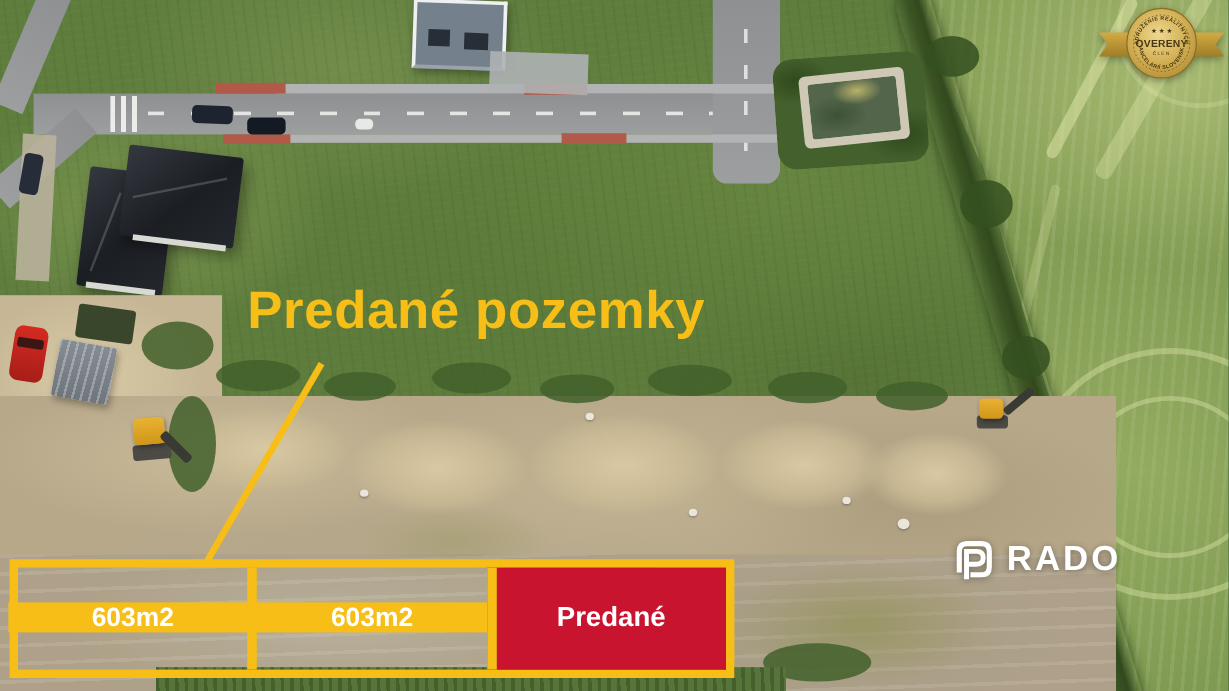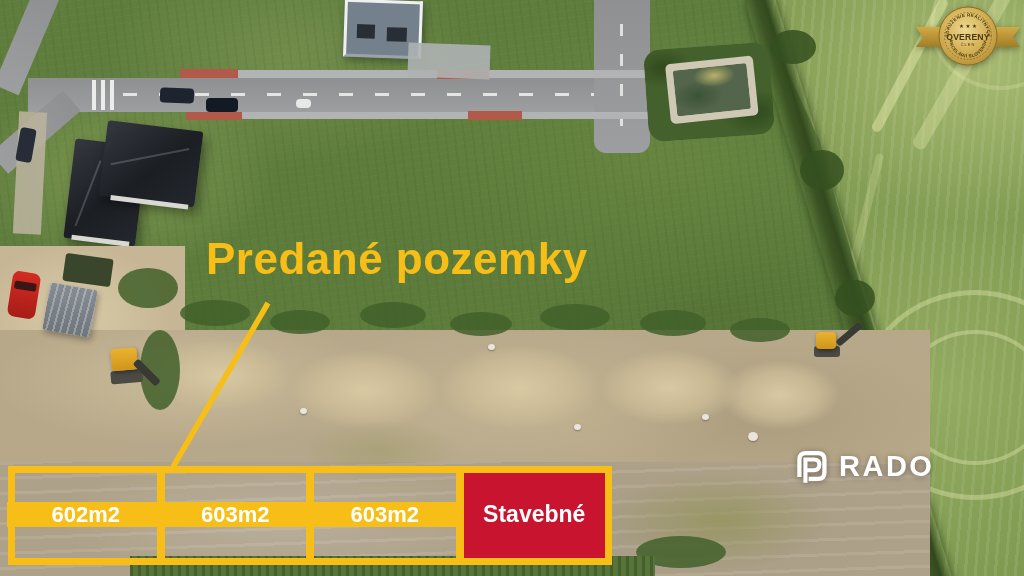--- a/index.html
+++ b/index.html
@@ -262,32 +262,28 @@
 
   <div class="abs title">Predané pozemky</div>
 
   <svg class="pointer-svg" width="1024" height="576" viewBox="0 0 1024 576">
     <line x1="268" y1="303" x2="173" y2="467" stroke="#F6BE17" stroke-width="5.5"></line>
   </svg>
 
   <div class="abs plots-grid">
     <div class="plot-cell">
       <div class="plot-band"></div>
-      <div class="plot-label">602m2</div>
-    </div>
-    <div class="plot-cell">
-      <div class="plot-band"></div>
       <div class="plot-label">603m2</div>
     </div>
     <div class="plot-cell">
       <div class="plot-band"></div>
       <div class="plot-label">603m2</div>
     </div>
     <div class="plot-cell sold">
-      <div class="plot-label">Stavebné</div>
+      <div class="plot-label">Predané</div>
     </div>
   </div>
 
   <svg class="abs badge" width="104" height="64" viewBox="0 0 104 64">
     <defs>
       <linearGradient id="ribbonGrad" x1="0" y1="0" x2="0" y2="1">
         <stop offset="0" stop-color="#d3ab45"></stop>
           <stop offset="1" stop-color="#a07e26"></stop>
       </linearGradient>
       <radialGradient id="sealGrad" cx="0.45" cy="0.38" r="0.75">

